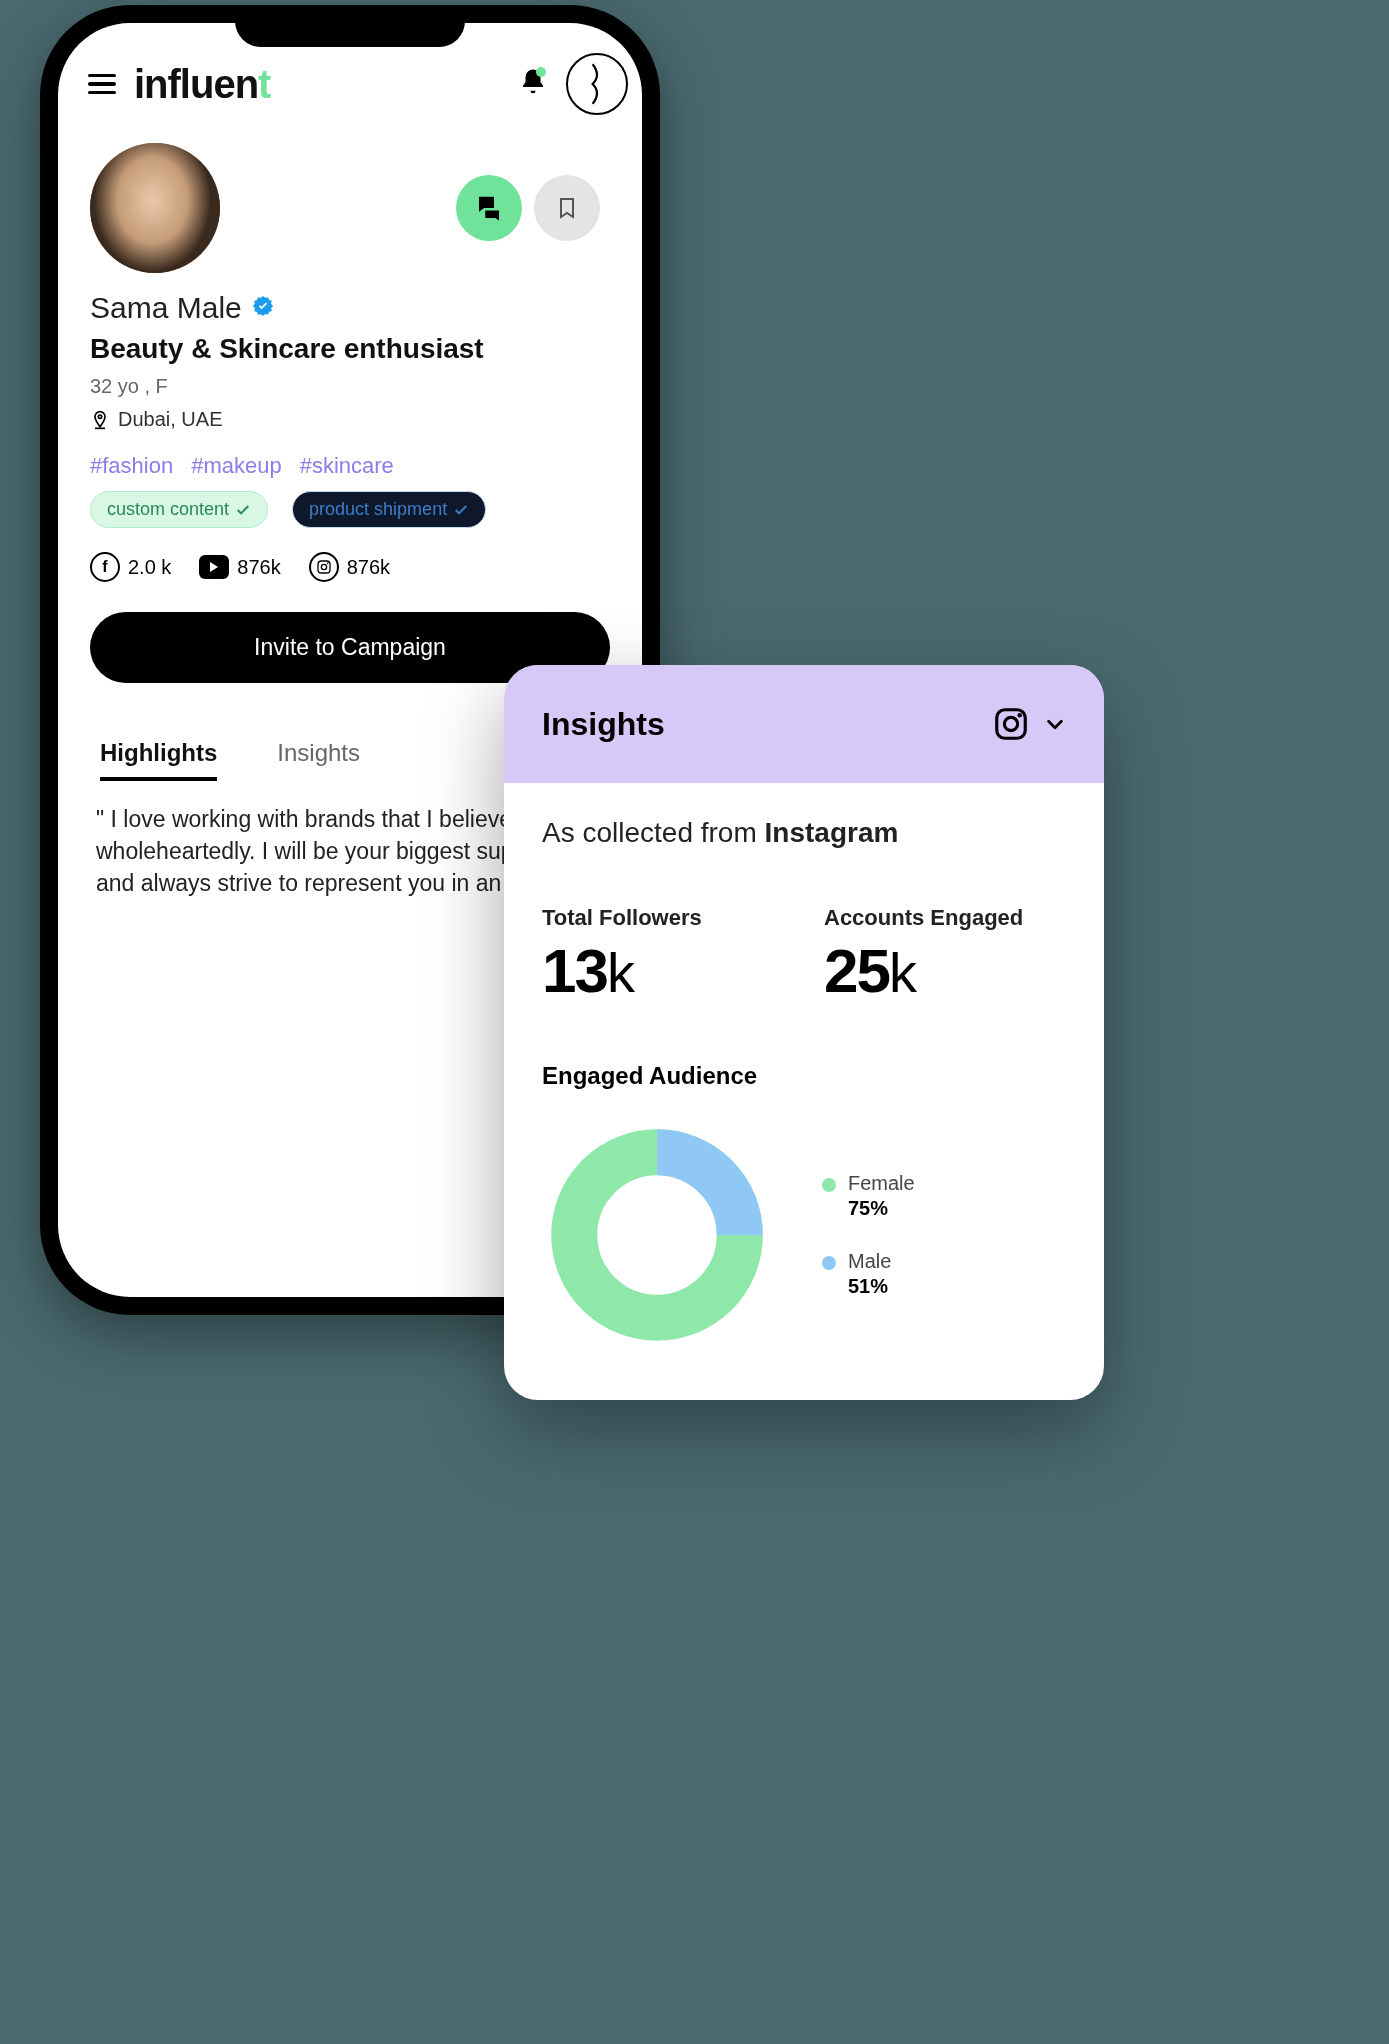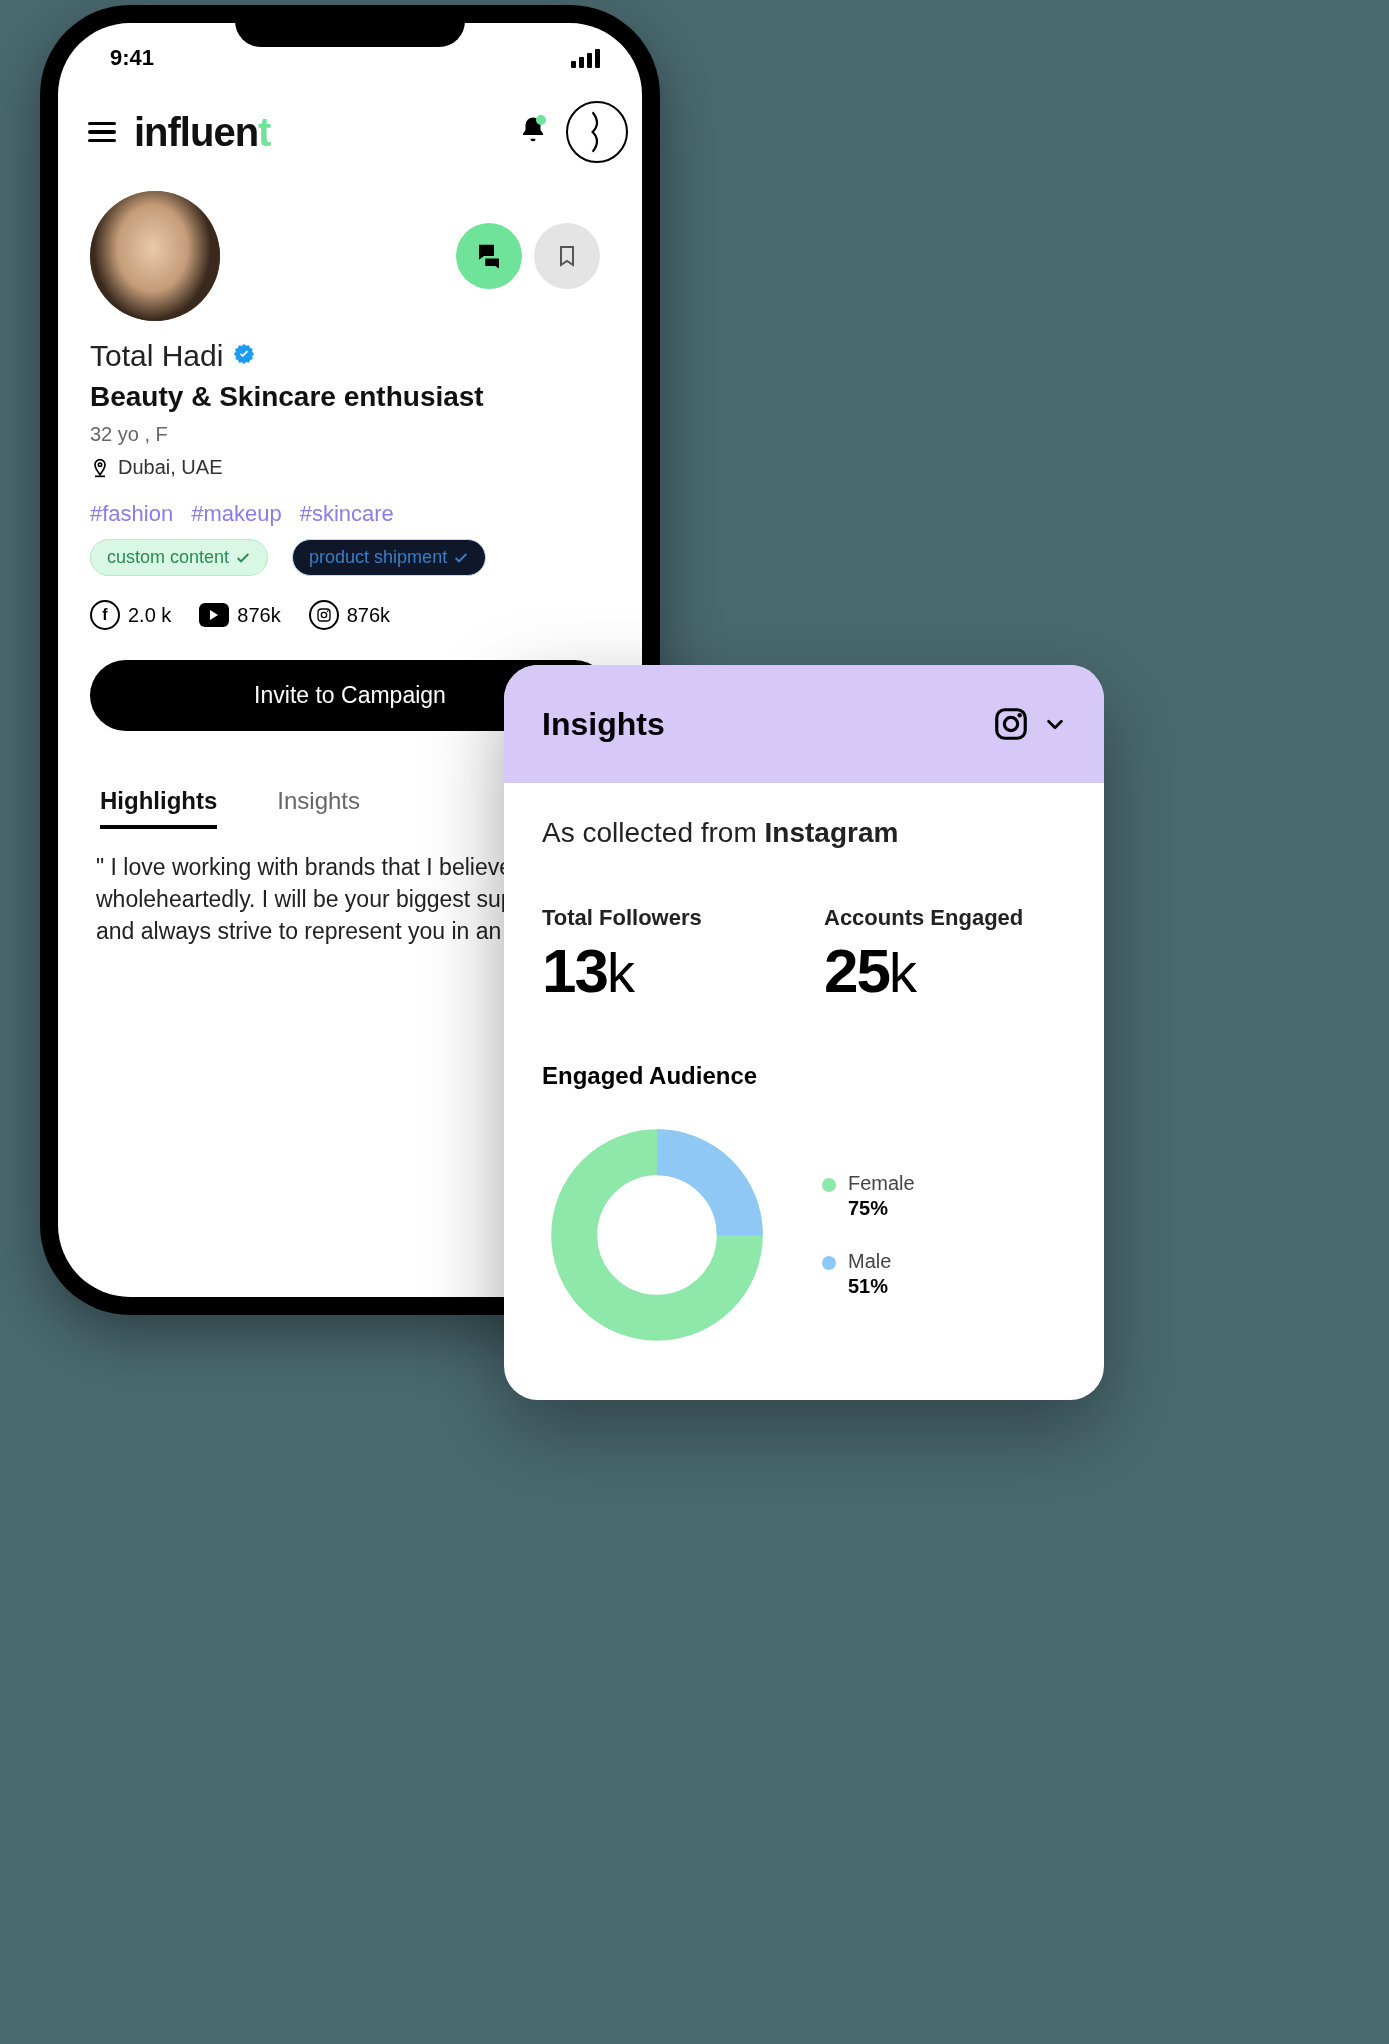--- a/index.html
+++ b/index.html
@@ -218,29 +218,20 @@
   .legend-label { color:#444; }
   .legend-val { font-weight:800; margin-top:2px; }
 </style>
 </head>
 <body>
 
 <div class="phone">
   <div class="notch"></div>
   <div class="phone-screen">
 
-    <div class="status-bar">
-      <span>9:41</span>
-      <span class="signal-icon">
-        <span></span>
-          <span></span>
-          <span></span>
-          <span></span>
-      </span>
-    </div>
 
     <div class="app-header">
       <div class="hamburger">
         <span></span>
           <span></span>
           <span></span>
       </div>
       <div class="brand">
         influen<span class="dot-accent">t</span>
       </div>
@@ -270,21 +261,21 @@
           </button>
           <button class="circle-btn btn-bookmark">
             <svg width="24" height="30" viewBox="0 0 24 24">
               <path fill="none" stroke="#555" stroke-width="2" d="M6 3h12v18l-6-4-6 4V3z"></path>
             </svg>
           </button>
         </div>
       </div>
 
       <div class="profile-name-row">
-        <span class="profile-name">Total Hadi</span>
+        <span class="profile-name">Sama Male</span>
         <span class="verified">
           <svg width="22" height="22" viewBox="0 0 24 24">
               <path fill="#1d9bf0" d="M12 1l2.4 2.1 3.1-.7 1 3 3 1-.7 3.1L23 12l-2.1 2.4.7 3.1-3 1-1 3-3.1-.7L12 23l-2.4-2.1-3.1.7-1-3-3-1 .7-3.1L1 12l2.1-2.4L2.4 6.5l3-1 1-3 3.1.7L12 1z"></path>
               <path fill="#fff" d="M10.5 15.5l-3-3 1.4-1.4 1.6 1.6 4.6-4.6 1.4 1.4z"></path>
             </svg>
         </span>
       </div>
       <div class="profile-title">Beauty &amp; Skincare enthusiast</div>
       <div class="profile-meta">32 yo , F</div>
       <div class="profile-location">

